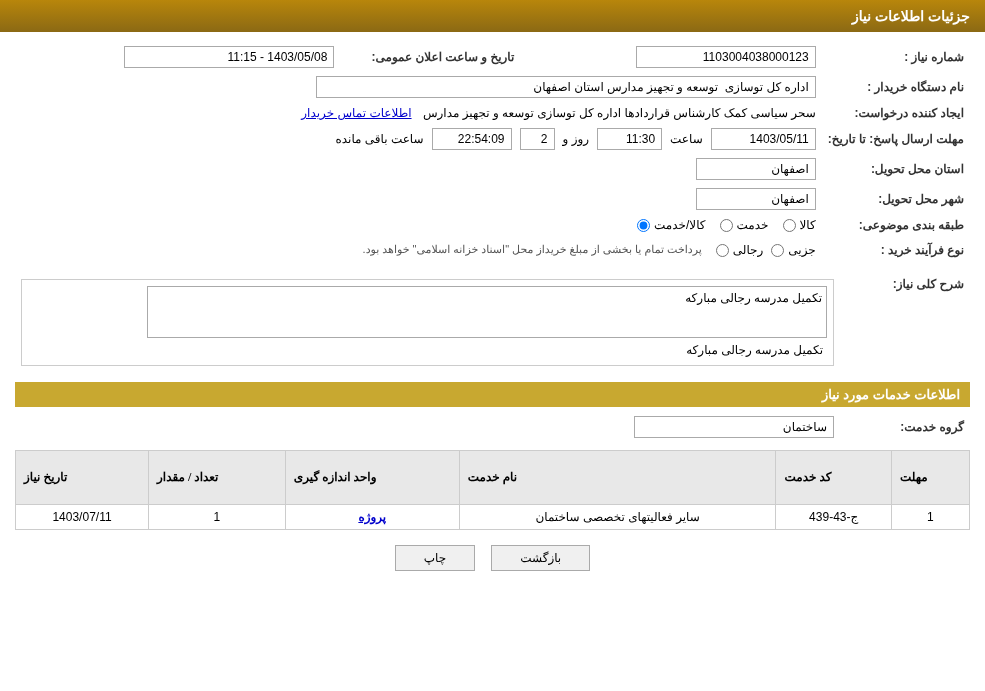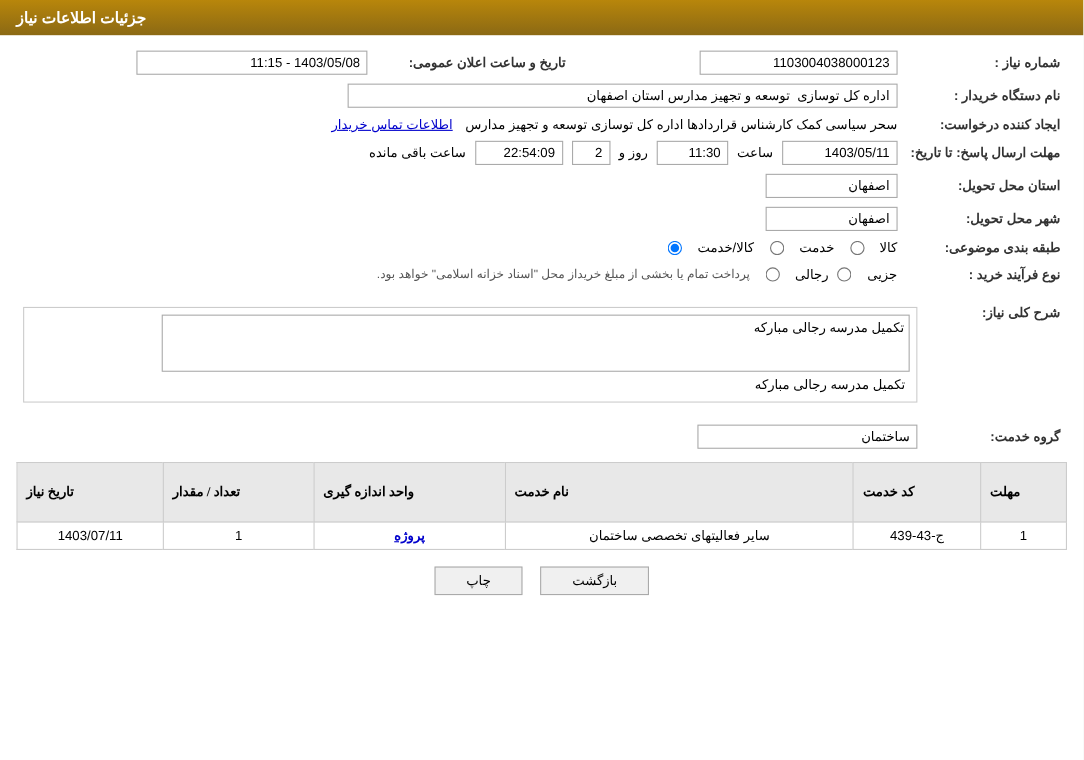--- a/index.html
+++ b/index.html
@@ -11,21 +11,21 @@
     }
     .page-wrapper {
       width: 985px;
       min-height: 691px;
       background: #fff;
       margin: 0 auto;
     }
     .header-bar {
       background: linear-gradient(to bottom, #b8860b, #8b6914);
       color: #fff;
-      text-align: left;
+      text-align: right;
       padding: 8px 15px;
       font-size: 14px;
       font-weight: bold;
       direction: rtl;
     }
     .content-area {
       padding: 10px 15px;
       direction: rtl;
     }
     .form-table {
@@ -74,22 +74,22 @@
       cursor: pointer;
     }
     .radio-group {
       display: inline-flex;
       gap: 14px;
       align-items: center;
       direction: rtl;
     }
     .radio-option {
       display: inline-flex;
-      align-items: center;
-      gap: 14px;
+      align-items: flex-end;
+      gap: 4px;
       direction: rtl;
     }
     .radio-option input[type=radio] {
       margin: 0;
     }
     .notice-text {
       color: #555;
       font-size: 11px;
       padding: 3px 6px;
     }
@@ -285,20 +285,21 @@
             <textarea class="textarea-box" rows="3" style="width: 680px;" readonly="">تکمیل مدرسه رجالی مبارکه</textarea>
             <div style="text-align:right; direction:rtl; padding:2px 4px;">
               <span>تکمیل مدرسه رجالی مبارکه</span>
             </div>
           </div>
         </td>
       </tr>
     </tbody>
       </table>
 
+    <div class="section-divider">اطلاعات خدمات مورد نیاز</div>
 
     <table class="form-table">
       <tbody>
           <tr>
         <td class="label-cell">گروه خدمت:</td>
         <td>
           <input type="text" class="input-box" style="width: 200px;" readonly="" value="ساختمان">
         </td>
       </tr>
     </tbody>

